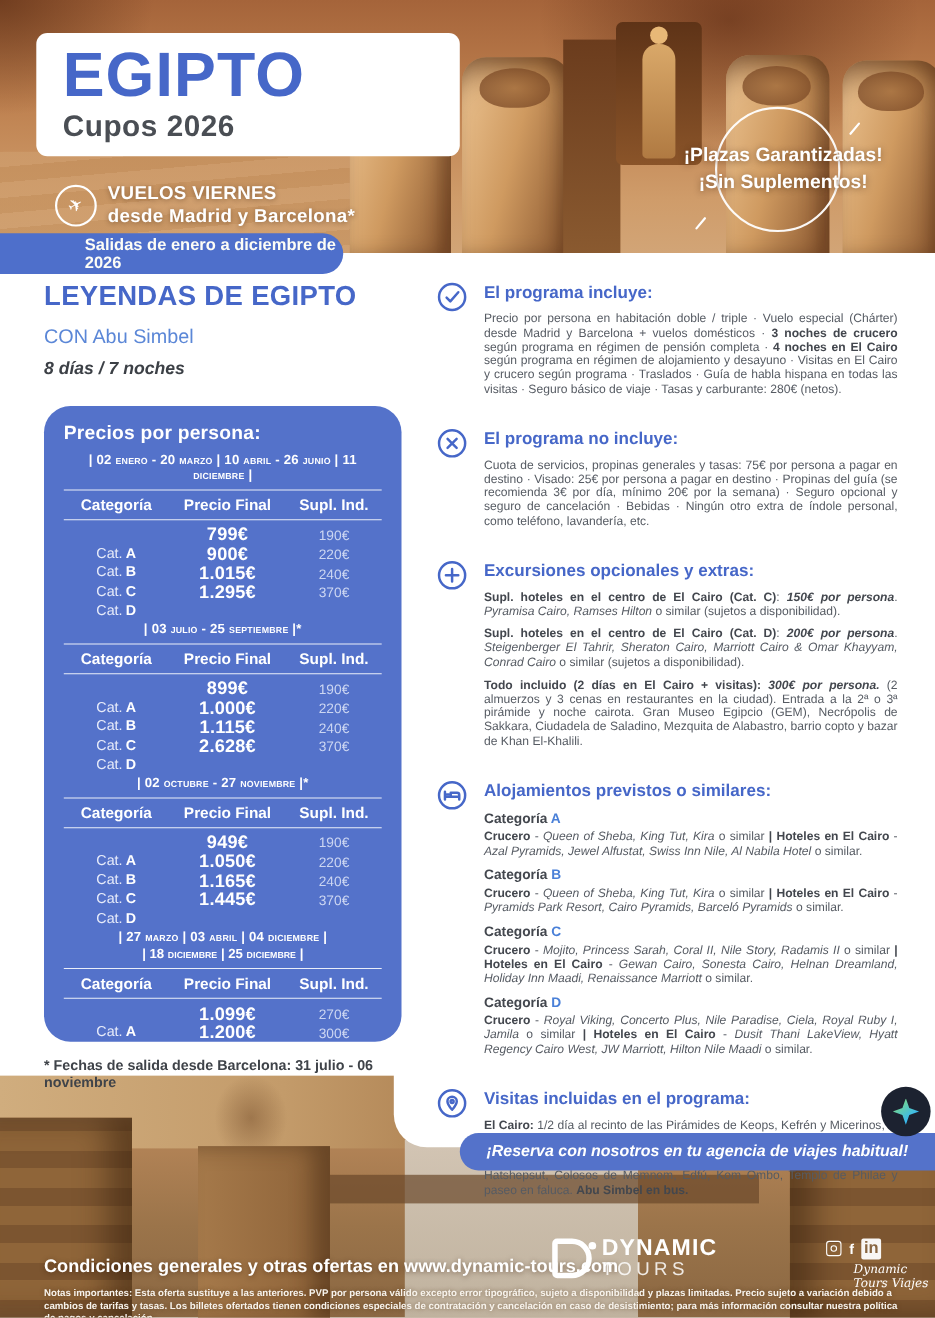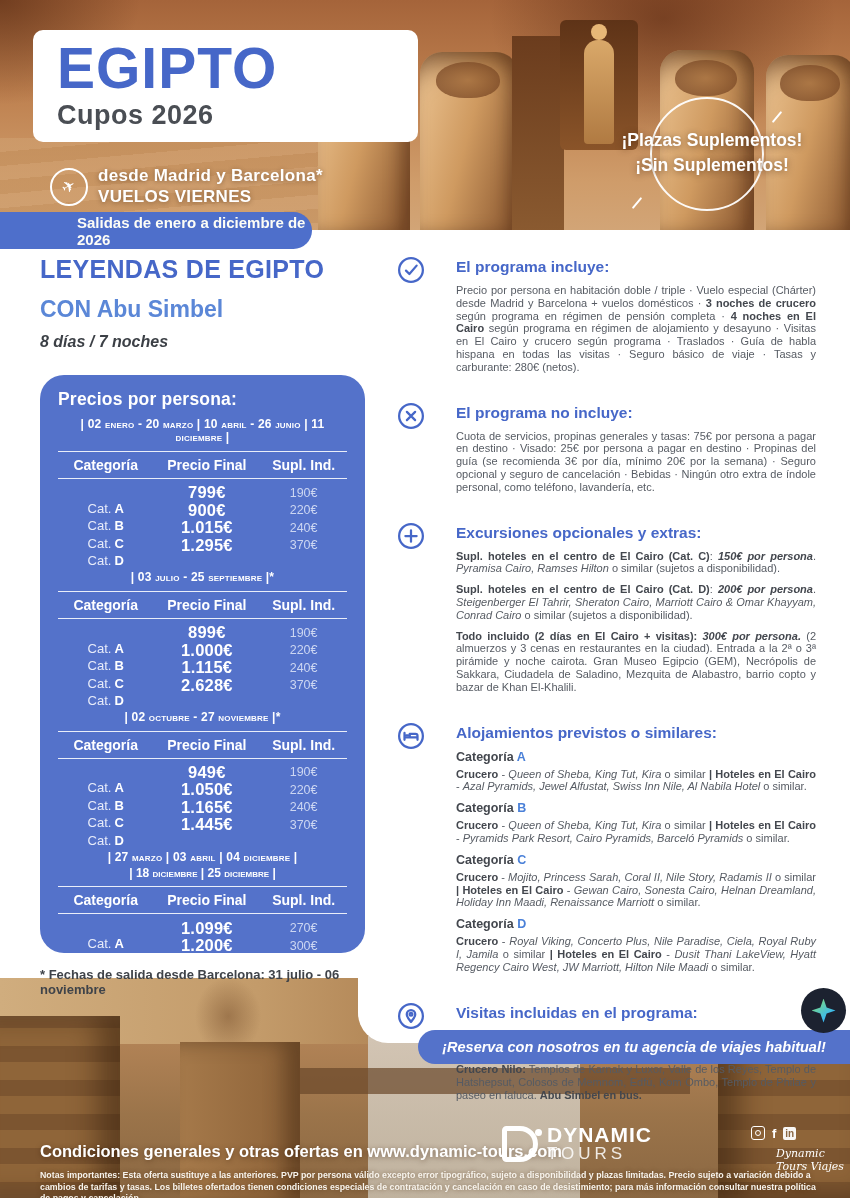--- a/index.html
+++ b/index.html
@@ -78,21 +78,21 @@
   .flights-text{font-size:17px;font-weight:700;line-height:1.22;letter-spacing:.3px;
       text-shadow:0 1px 5px rgba(60,30,10,.45);}
 
   .departures-pill{position:absolute;left:0;top:212px;width:312px;height:37px;background:#4e6fcb;
       border-radius:0 19px 19px 0;color:#fdfdf6;font-size:15px;font-weight:700;
       display:flex;align-items:center;padding-left:77px;box-sizing:border-box;}
 
   
   .left-col{position:absolute;left:40px;top:256px;width:325px;}
   .program-title{font-size:25px;font-weight:800;color:#4667c8;margin:0;letter-spacing:.3px;line-height:1.1;}
-  .program-with{font-size:23px;color:#5b87d7;margin-top:12px;font-weight:700;}
+  .program-with{font-size:18px;color:#5b87d7;margin-top:12px;font-weight:400;}
   .program-duration{font-size:16px;color:#3c4046;font-style:italic;font-weight:700;margin-top:10px;}
 
   .price-panel{margin-top:24px;width:325px;height:578px;box-sizing:border-box;background:#5472ca;
       border-radius:24px;padding:14px 18px 10px;color:#fff;overflow:hidden;}
   .pp-title{font-size:17.5px;font-weight:800;letter-spacing:.2px;}
   .period{text-align:center;font-weight:700;font-size:12px;margin-top:8px;
       font-variant:small-caps;letter-spacing:.2px;line-height:1.15;}
   .ptable + .ptable .period{margin-top:18px;}
   .period2{text-align:center;font-weight:700;font-size:12px;font-variant:small-caps;margin-top:2px;}
   .thead{display:flex;margin-top:6px;padding:4px 0;height:18px;align-items:center;
@@ -103,21 +103,21 @@
   .cell{text-align:center;}
   .c1{width:33%;}.c2{width:37%;}.c3{width:30%;}
   .cat{font-size:13px;color:#e8ecfa;margin-top:31px;}
   .cat .letter{font-weight:800;color:#fff;margin-left:3px;}
   .price{font-size:16.5px;font-weight:800;letter-spacing:.2px;}
   .suppl{font-size:12.5px;color:#ccd6f2;}
   .footnote{margin-top:14px;font-size:13px;color:#3f4349;font-weight:600;}
 
   
   .right-col{position:absolute;left:396px;top:258px;width:420px;}
-  .sec{display:flex;gap:28px;margin-bottom:22px;}
+  .sec{display:flex;gap:12px;margin-bottom:22px;}
   .sec-icon{width:32px;flex:none;color:#4667c8;margin-top:-3px;}
   .sec-icon svg{width:30px;height:30px;}
   .sec-body{flex:1;min-width:0;}
   .sec-title{font-size:15.5px;font-weight:800;color:#4667c8;margin:0 0 8px;}
   .para{font-size:11px;line-height:12.8px;color:#565b63;text-align:justify;margin:0 0 8px;}
   .run-b{font-weight:700;color:#43474e;}
   .run-i{font-style:italic;}
   .cat-label{font-size:12.5px;font-weight:800;color:#43474e;margin:6px 0 4px;}
   .cat-letter{color:#4a80d8;}
 
@@ -136,21 +136,21 @@
   .logo{position:absolute;left:502px;top:1124px;display:flex;align-items:center;gap:9px;color:#fff;z-index:6;}
   .logo-d{width:36px;height:36px;border:5px solid #fff;border-radius:5px 20px 20px 5px;box-sizing:border-box;
       position:relative;}
   .logo-d::after{content:"";position:absolute;right:-9px;top:-2px;width:7px;height:7px;border-radius:50%;background:#fff;}
   .logo-l1{font-size:21px;font-weight:800;letter-spacing:1px;line-height:1;}
   .logo-l2{font-size:17px;font-weight:400;letter-spacing:4px;color:rgba(255,255,255,.85);line-height:1.1;}
   .social{position:absolute;left:751px;top:1126px;display:flex;gap:7px;color:#fff;z-index:6;align-items:center;}
   .soc-ig{width:12px;height:12px;border:1.6px solid #fff;border-radius:3px;position:relative;}
   .soc-ig::after{content:"";position:absolute;left:3px;top:3px;width:4px;height:4px;border:1.4px solid #fff;border-radius:50%;}
   .soc-f{font-size:13px;font-weight:800;line-height:1;}
-  .soc-in{font-size:10px;font-weight:800;background:rgba(255,255,255,.95);color:#8a6742;
+  .soc-in{font-size:15px;font-weight:800;background:rgba(255,255,255,.95);color:#8a6742;
       padding:1px 2px;border-radius:2px;line-height:1.1;}
   .tagline{position:absolute;left:776px;top:1147px;color:#fff;z-index:6;
       font-family:"DejaVu Serif",serif;font-style:italic;font-size:11px;}
   .legal{position:absolute;left:40px;top:1170px;width:778px;color:#f7f3ec;font-size:8.8px;
       line-height:1.32;font-weight:600;z-index:6;text-shadow:0 0 4px rgba(80,50,20,.55);}
 </style>
 </head>
 <body>
 
 <div class="page">
@@ -181,32 +181,32 @@
   <div class="title-card">
     <div class="main-title">EGIPTO</div>
     <div class="sub-title">Cupos 2026</div>
   </div>
 
   <div class="badge">
     <div class="badge-ring"></div>
     <div class="badge-tick bt1"></div>
     <div class="badge-tick bt2"></div>
     <div class="badge-text">
-      <div>¡Plazas Suplementos!</div>
+      <div>¡Plazas Garantizadas!</div>
       <div>¡Sin Suplementos!</div>
     </div>
   </div>
 
   <div class="flights">
     <span class="plane-circle">
       <span class="plane-glyph">✈</span>
     </span>
     <div class="flights-text">
+      <div>VUELOS VIERNES</div>
       <div>desde Madrid y Barcelona*</div>
-      <div>VUELOS VIERNES</div>
     </div>
   </div>
 
   <div class="departures-pill">Salidas de enero a diciembre de 2026</div>
 
   <div class="left-col">
     <h1 class="program-title">LEYENDAS DE EGIPTO</h1>
     <div class="program-with">CON Abu Simbel</div>
     <div class="program-duration">8 días / 7 noches</div>
 

